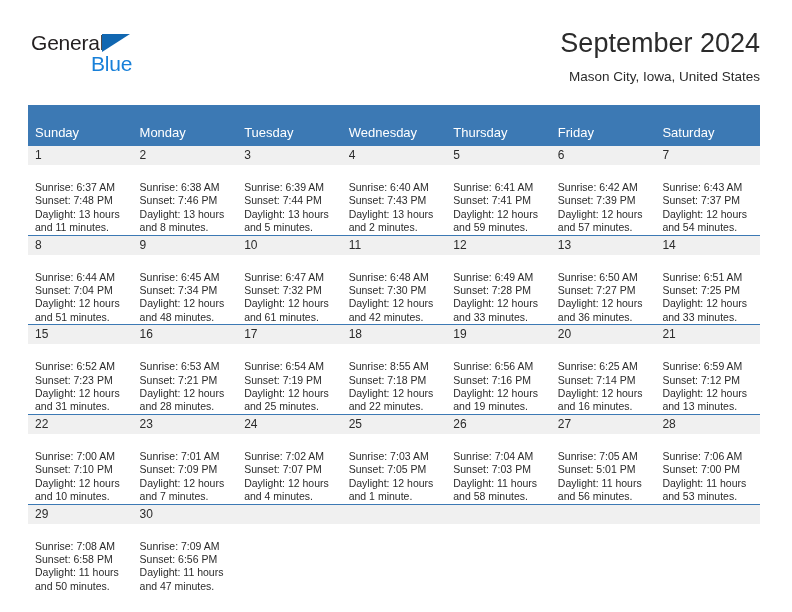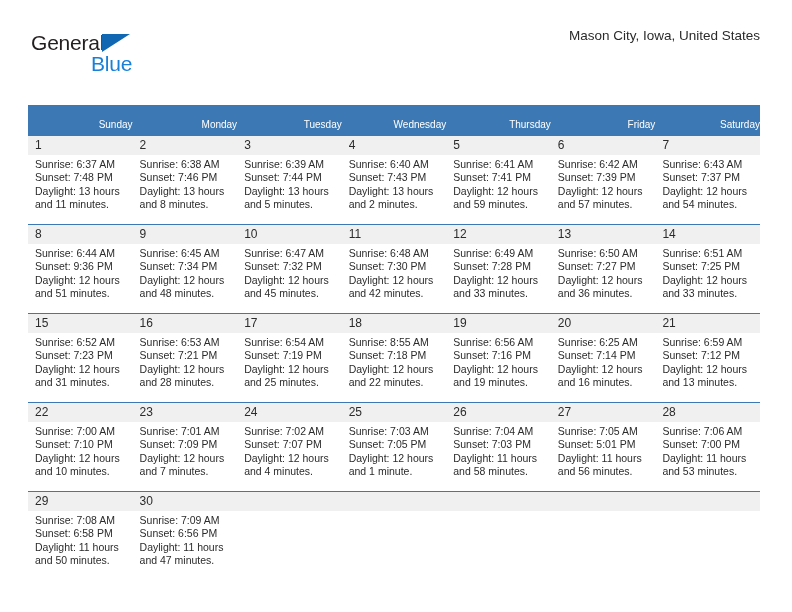--- a/index.html
+++ b/index.html
@@ -75,39 +75,40 @@
     font-size: 27px;
     font-weight: normal;
     color: #2b2b2b;
     line-height: 34px;
     white-space: nowrap;
   }
   .cal-subtitle {
     font-size: 13.5px;
     color: #2b2b2b;
     line-height: 20px;
+    margin-top: 7px;
     white-space: nowrap;
   }
 
   
   .calendar {
     position: absolute;
     left: 28px;
     top: 105px;
     width: 732px;
     border-collapse: collapse;
     table-layout: fixed;
   }
   .calendar th {
     background: #3c79b4;
     color: #ffffff;
-    font-size: 10px;
+    font-size: 13px;
     font-weight: normal;
-    text-align: right;
-    padding: 14px 0 5px 7px;
+    text-align: left;
+    padding: 20px 0 5px 7px;
     height: 11px;
     border: 0;
   }
   .week-row > td {
     vertical-align: top;
     padding: 0;
     border: 0;
     border-top: 1px solid #3c79b4;
     height: 88px;
   }
@@ -116,21 +117,21 @@
     font-size: 12px;
     color: #2b2b2b;
     padding: 3px 0 3px 7px;
     height: 13px;
     line-height: 13px;
   }
   .daynum.empty {
     color: transparent;
   }
   .info {
-    padding: 3px 6px 0 7px;
+    padding: 16px 6px 0 7px;
     font-size: 10.5px;
     line-height: 13.4px;
     color: #2b2b2b;
   }
   .info div {
     white-space: nowrap;
   }
   .info .dl {
     white-space: normal;
   }
@@ -142,20 +143,21 @@
 
   <div class="header">
 
     <div class="brand">
       <span class="brand-general">General</span>
       <span class="brand-tri"></span>
       <span class="brand-blue">Blue</span>
     </div>
 
     <div class="title-block">
+      <div class="cal-title">September 2024</div>
       <div class="cal-subtitle">Mason City, Iowa, United States</div>
     </div>
 
   </div>
 
   <table class="calendar">
     <thead>
       <tr>
         <th>Sunday</th>
         <th>Monday</th>
@@ -230,41 +232,41 @@
               <div class="dl">Daylight: 12 hours</div>
               <div class="dl">and 54 minutes.</div>
             </div>
           </td>
         </tr>
         <tr class="week-row">
           <td>
             <div class="daynum">8</div>
             <div class="info">
               <div>Sunrise: 6:44 AM</div>
-              <div>Sunset: 9:36 PM</div>
+              <div>Sunset: 7:04 PM</div>
               <div class="dl">Daylight: 12 hours</div>
               <div class="dl">and 51 minutes.</div>
             </div>
           </td>
           <td>
             <div class="daynum">9</div>
             <div class="info">
               <div>Sunrise: 6:45 AM</div>
               <div>Sunset: 7:34 PM</div>
               <div class="dl">Daylight: 12 hours</div>
               <div class="dl">and 48 minutes.</div>
             </div>
           </td>
           <td>
             <div class="daynum">10</div>
             <div class="info">
               <div>Sunrise: 6:47 AM</div>
               <div>Sunset: 7:32 PM</div>
               <div class="dl">Daylight: 12 hours</div>
-              <div class="dl">and 45 minutes.</div>
+              <div class="dl">and 61 minutes.</div>
             </div>
           </td>
           <td>
             <div class="daynum">11</div>
             <div class="info">
               <div>Sunrise: 6:48 AM</div>
               <div>Sunset: 7:30 PM</div>
               <div class="dl">Daylight: 12 hours</div>
               <div class="dl">and 42 minutes.</div>
             </div>

